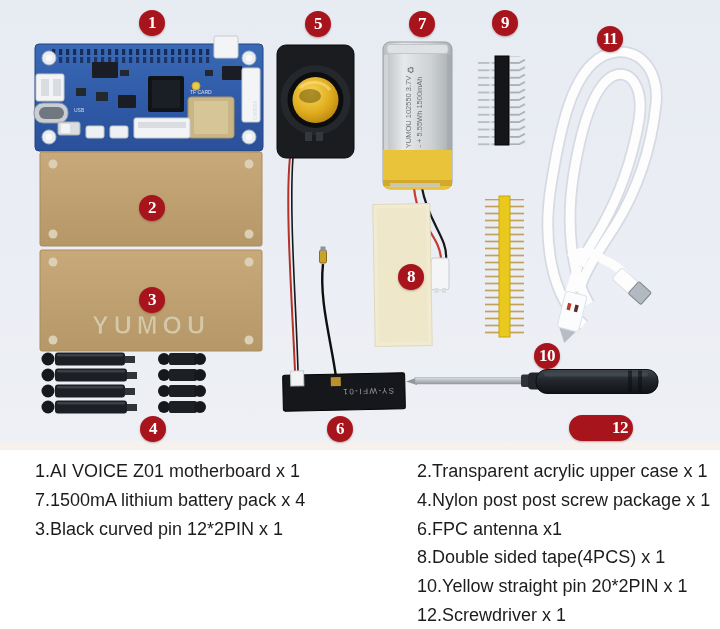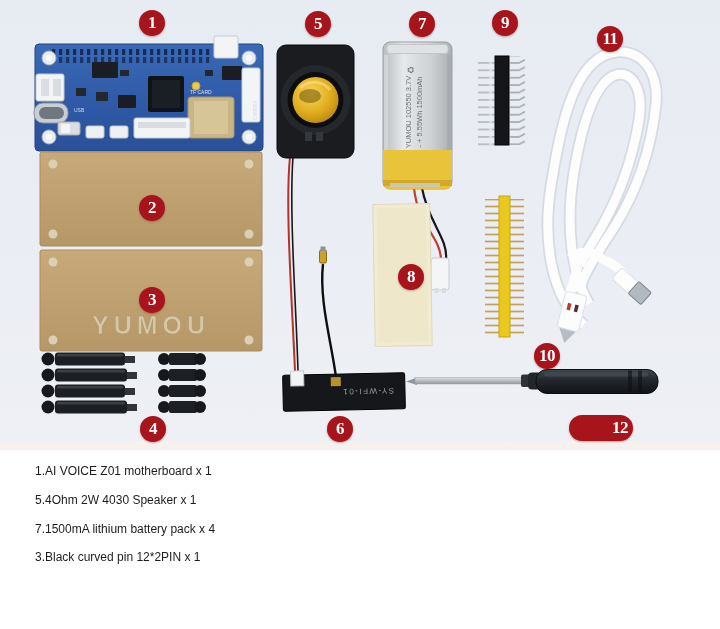--- a/index.html
+++ b/index.html
@@ -11,21 +11,21 @@
   .marker{position:absolute;transform:translate(-50%,-50%);
           background:var(--marker-color,#a8141b);color:#fff;
           font-family:"Liberation Serif",serif;font-size:17px;font-weight:bold;
           min-width:26px;height:26px;border-radius:14px;box-sizing:border-box;
           display:flex;align-items:center;justify-content:center;padding:0 5px;
           box-shadow:0 1px 2px rgba(90,20,20,.35);letter-spacing:-.5px;}
   .parts-list{position:absolute;left:0;top:455px;width:720px;display:flex;padding-top:2px;}
   .col{display:flex;flex-direction:column;}
   .col-left{margin-left:35px;width:360px;}
   .col-right{margin-left:22px;width:290px;}
-  .line{height:28.8px;line-height:28.8px;font-size:12px;color:#1c1c1c;white-space:nowrap;}
+  .line{height:28.8px;line-height:28.8px;font-size:18px;color:#1c1c1c;white-space:nowrap;}
 </style>
 </head>
 <body>
 
 <div class="page">
   <div class="stage">
     <svg width="720" height="450" viewBox="0 0 720 450">
       <defs>
         <linearGradient id="bgGrad" x1="0" y1="0" x2="0" y2="1">
           <stop offset="0" stop-color="#e7ebf2"></stop>
@@ -299,18 +299,25 @@
         <div class="marker" style="left: 505px; top: 23px;">9</div>
         <div class="marker" style="left: 507px; top: 356px; margin-left: 40px;">10</div>
         <div class="marker" style="left: 610px; top: 23px; margin-top: 16px;">11</div>
         <div class="marker" style="left: 601px; top: 428px; padding-left: 43px;">12</div>
       </div>
   </div>
 
   <div class="parts-list">
     <div class="col col-left">
         <div class="line">1.AI VOICE Z01 motherboard x 1</div>
-        <div class="line">5.4Ohm 2W 4030 Speaker x 1</div>
         <div class="line">7.1500mA lithium battery pack x 4</div>
         <div class="line">3.Black curved pin 12*2PIN x 1</div>
       </div>
+    <div class="col col-right">
+        <div class="line">2.Transparent acrylic upper case x 1</div>
+        <div class="line">4.Nylon post post screw package x 1</div>
+        <div class="line">6.FPC antenna x1</div>
+        <div class="line">8.Double sided tape(4PCS) x 1</div>
+        <div class="line">10.Yellow straight pin 20*2PIN x 1</div>
+        <div class="line">12.Screwdriver x 1</div>
+      </div>
   </div>
 </div>
 
 </body></html>

